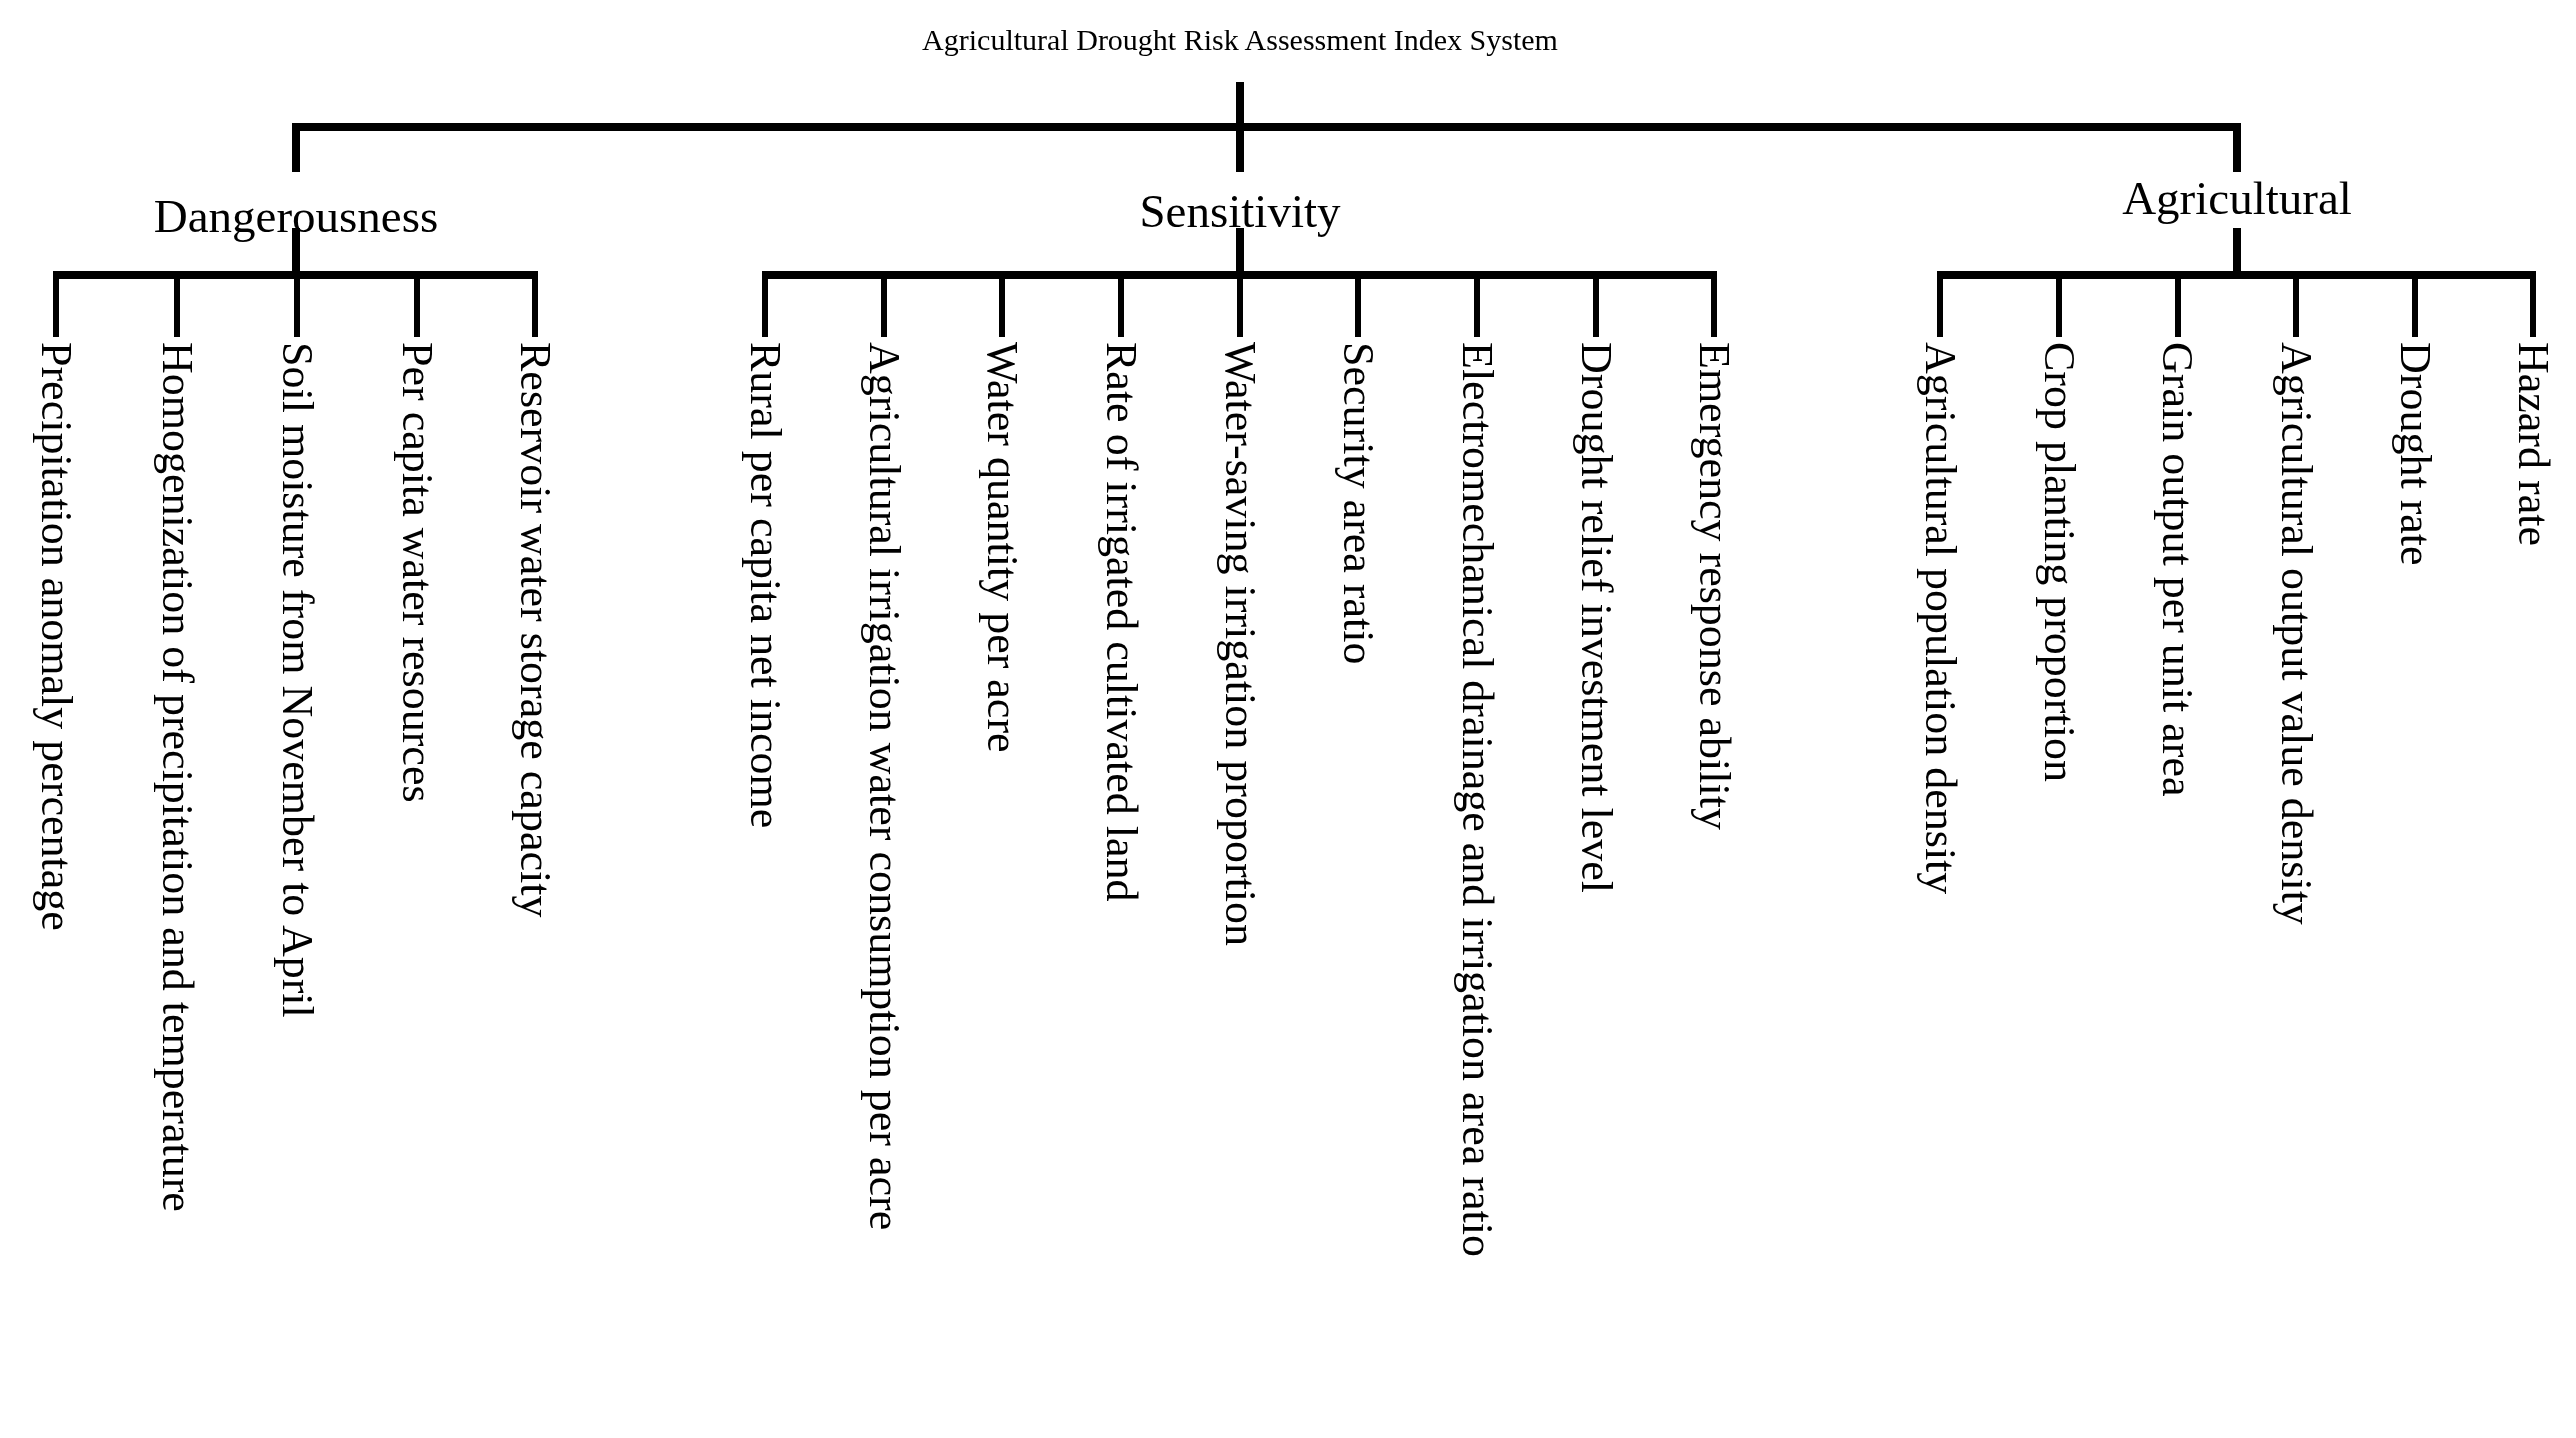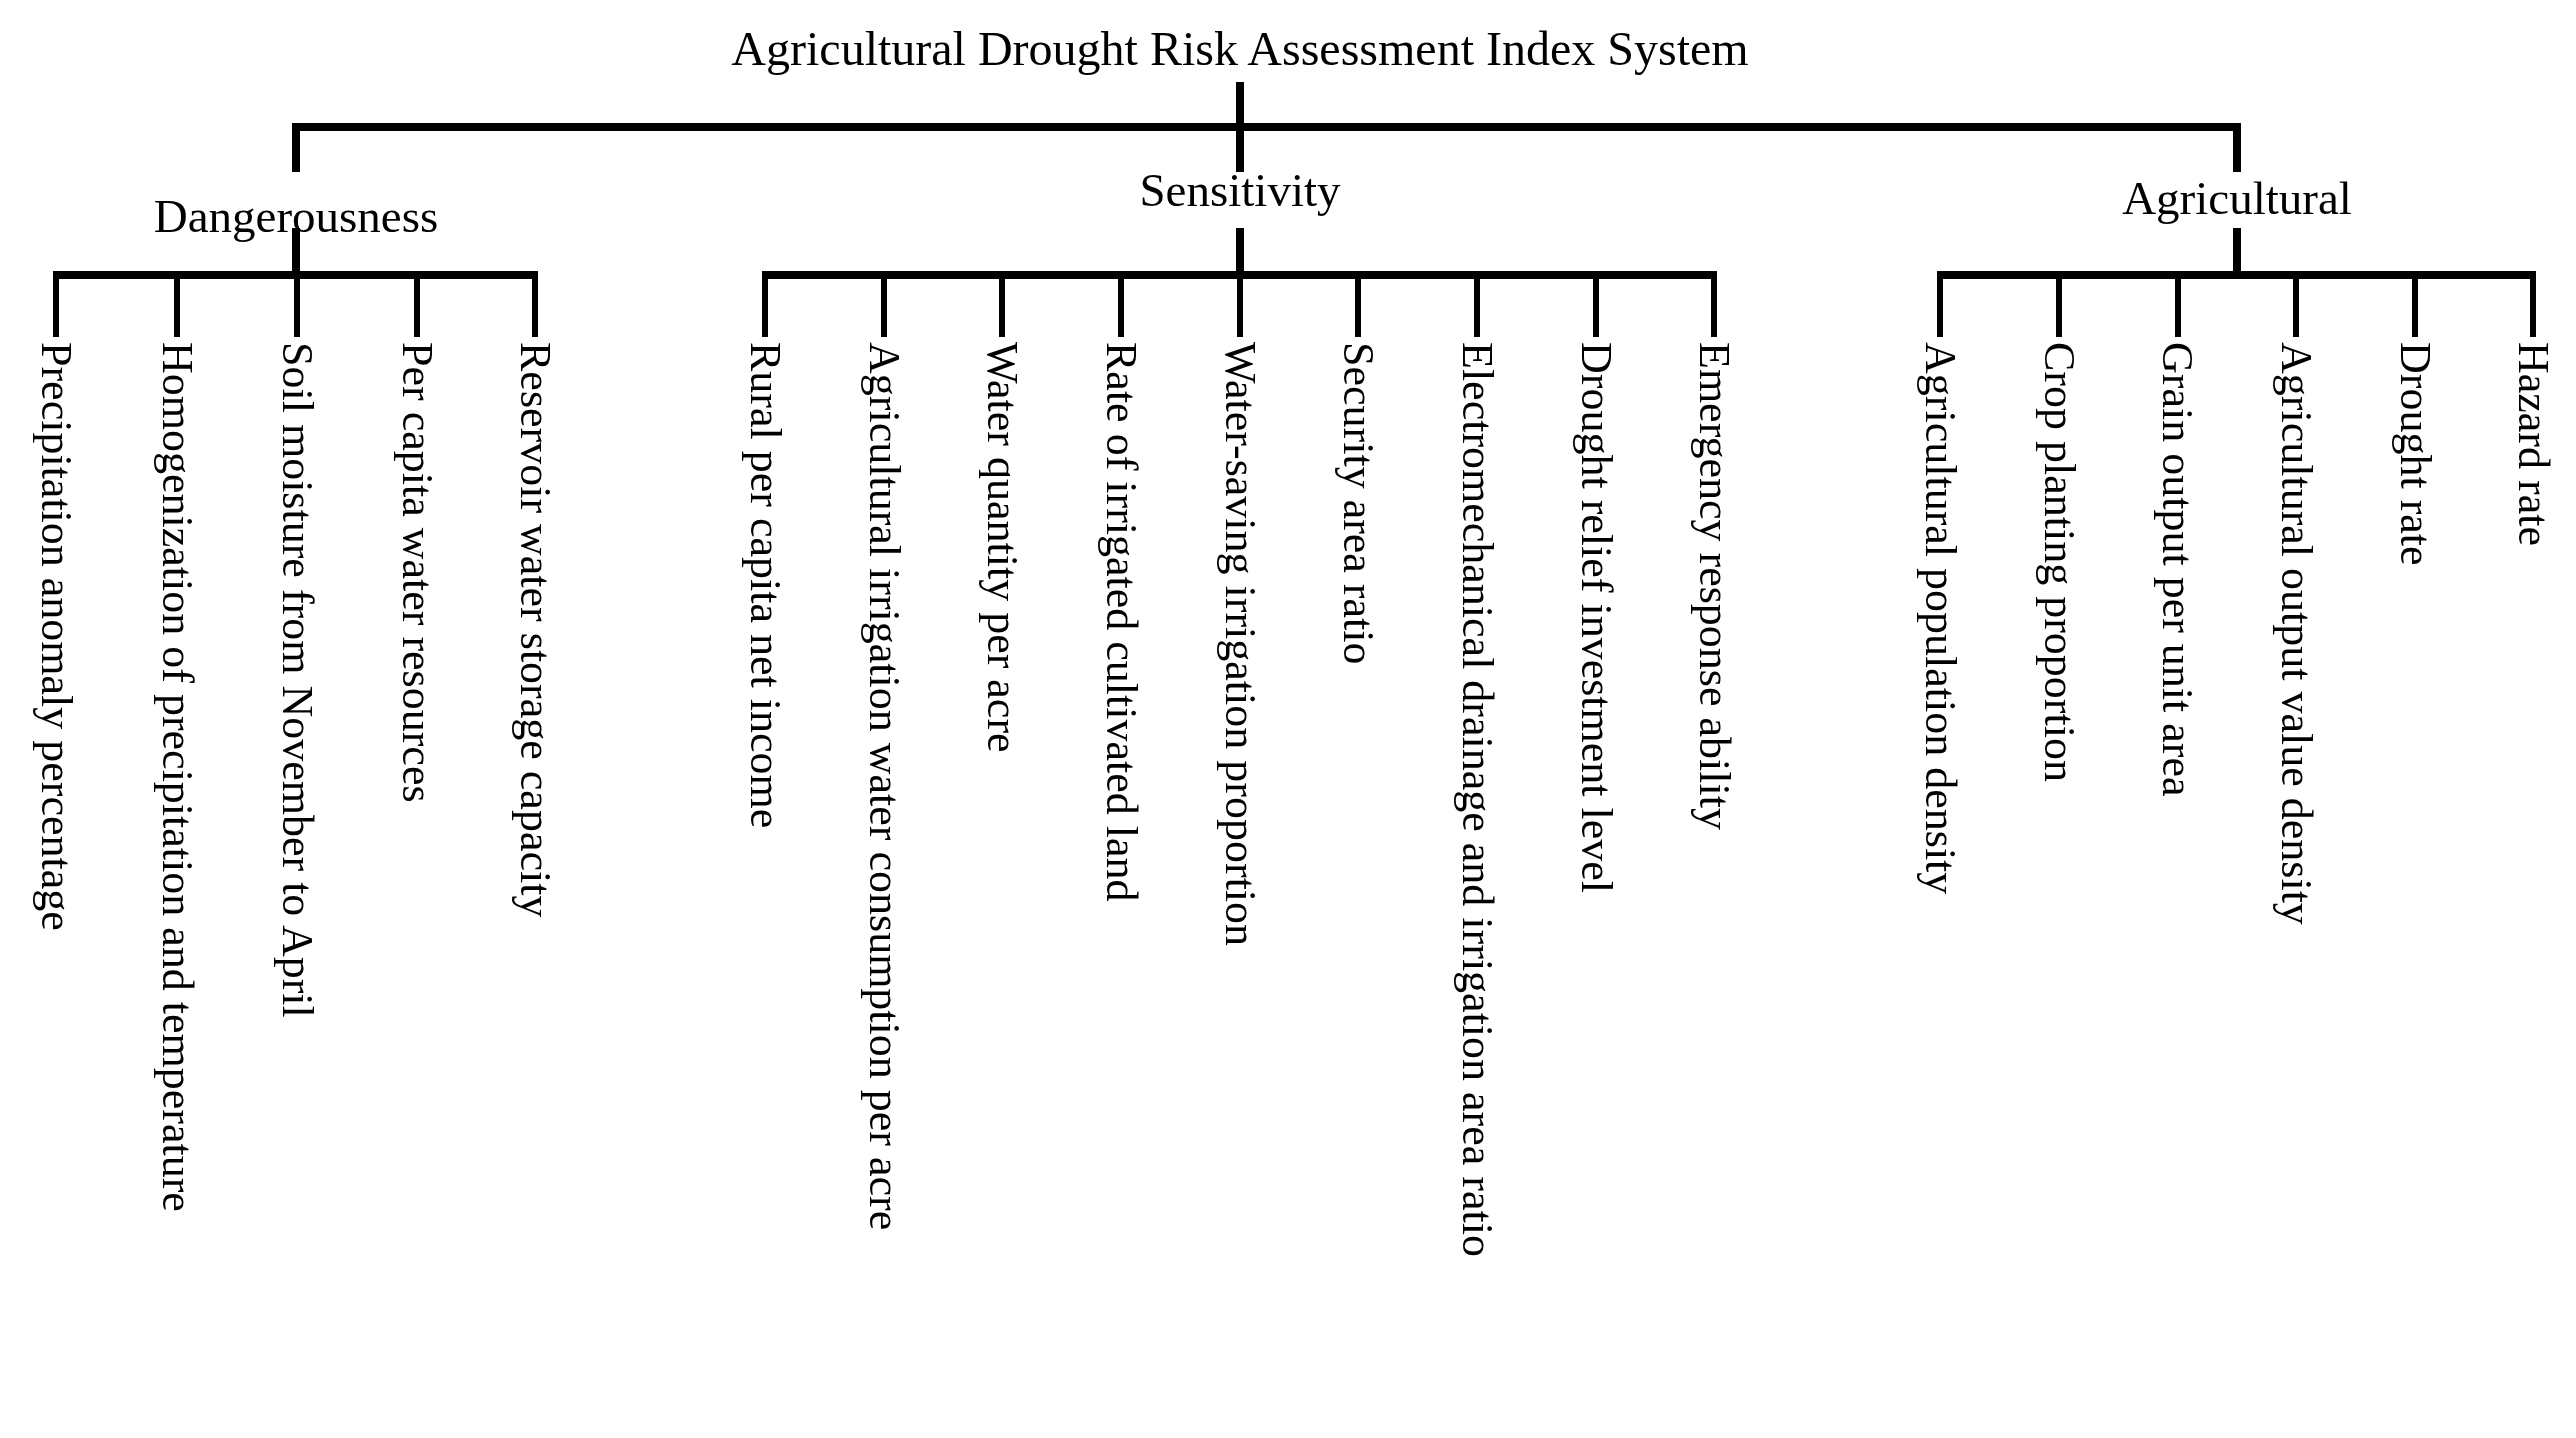--- a/index.html
+++ b/index.html
@@ -1,21 +1,21 @@
 <!DOCTYPE html>
 <html style="font-size:15px"><head>
 <meta charset="utf-8">
 <style>
   html,body{margin:0;padding:0;background:#ffffff;}
   .stage{position:relative;width:2576px;height:1439px;background:#ffffff;
          font-family:"Liberation Serif", serif;color:#000;overflow:hidden;}
   .line{position:absolute;background:#000000;}
   .hnode{position:absolute;transform:translateX(-50%);white-space:nowrap;
          font-size:47px;line-height:1.1;}
-  .title{font-size:48px;}
+  .title{font-size:30px;}
   .leaf{position:absolute;writing-mode:vertical-rl;text-orientation:mixed;
         white-space:nowrap;font-size:44px;line-height:1.15;
         transform:translateX(-50%);}
 </style>
 </head>
 <body>
 
 <div class="stage">
 
   <div class="hnode title" style="left:1240px;top:23px;">Agricultural Drought Risk Assessment Index System</div>
@@ -35,21 +35,21 @@
   <div class="line" style="left:414px;top:274px;width:5.7px;height:63px;"></div>
   <div class="line" style="left:532px;top:274px;width:5.7px;height:63px;"></div>
 
   <div class="leaf" style="left:56px;top:342px;">Precipitation anomaly percentage</div>
   <div class="leaf" style="left:177px;top:342px;">Homogenization of precipitation and temperature</div>
   <div class="leaf" style="left:297px;top:342px;">Soil moisture from November to April</div>
   <div class="leaf" style="left:417px;top:342px;">Per capita water resources</div>
   <div class="leaf" style="left:535px;top:342px;">Reservoir water storage capacity</div>
 
   <div class="line" style="left:1236px;top:123px;width:7.6px;height:49px;"></div>
-  <div class="hnode" style="left:1240px;top:165px;">Sensitivity</div>
+  <div class="hnode" style="left:1240px;top:186px;">Sensitivity</div>
   <div class="line" style="left:1236px;top:228px;width:7.6px;height:50px;"></div>
   <div class="line" style="left:762px;top:271px;width:955px;height:7.6px;"></div>
 
   <div class="line" style="left:762px;top:274px;width:5.7px;height:63px;"></div>
   <div class="line" style="left:881px;top:274px;width:5.7px;height:63px;"></div>
   <div class="line" style="left:999px;top:274px;width:5.7px;height:63px;"></div>
   <div class="line" style="left:1118px;top:274px;width:5.7px;height:63px;"></div>
   <div class="line" style="left:1237px;top:274px;width:5.7px;height:63px;"></div>
   <div class="line" style="left:1355px;top:274px;width:5.7px;height:63px;"></div>
   <div class="line" style="left:1474px;top:274px;width:5.7px;height:63px;"></div>

